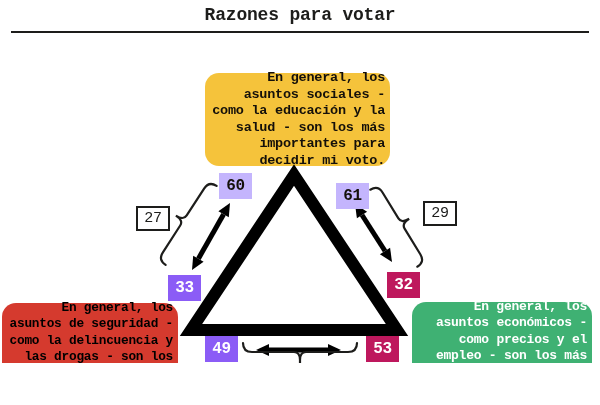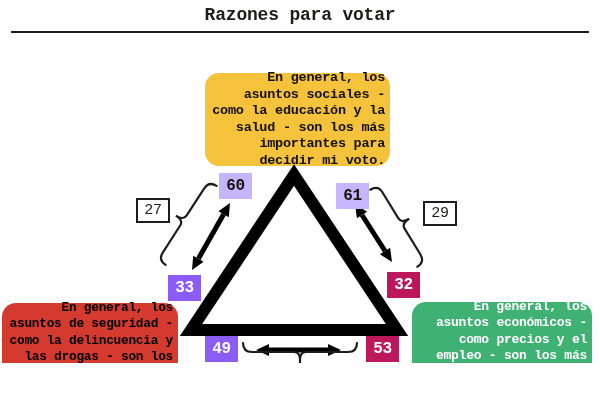--- a/index.html
+++ b/index.html
@@ -32,21 +32,21 @@
   .badge-gap{
     background:#fff;color:#1d1d1b;border:2px solid #1d1d1b;width:30px;height:21px;
     font-weight:400;font-size:15px;
   }
   .b-60{left:219px;top:173px;}
   .b-61{left:336px;top:183px;}
   .b-33{left:168px;top:275px;}
   .b-32{left:387px;top:272px;}
   .b-39{left:205px;top:336px;}
   .b-53{left:366px;top:336px;}
-  .b-27{left:136px;top:198px;}
+  .b-27{left:136px;top:206px;}
   .b-29{left:423px;top:201px;}
   .b-14{left:278px;top:377px;}
   .layer{position:absolute;left:0;top:0;pointer-events:none;}
 </style>
 </head>
 <body>
 
 <div class="canvas">
 
   <div class="page-title">Razones para votar</div>

